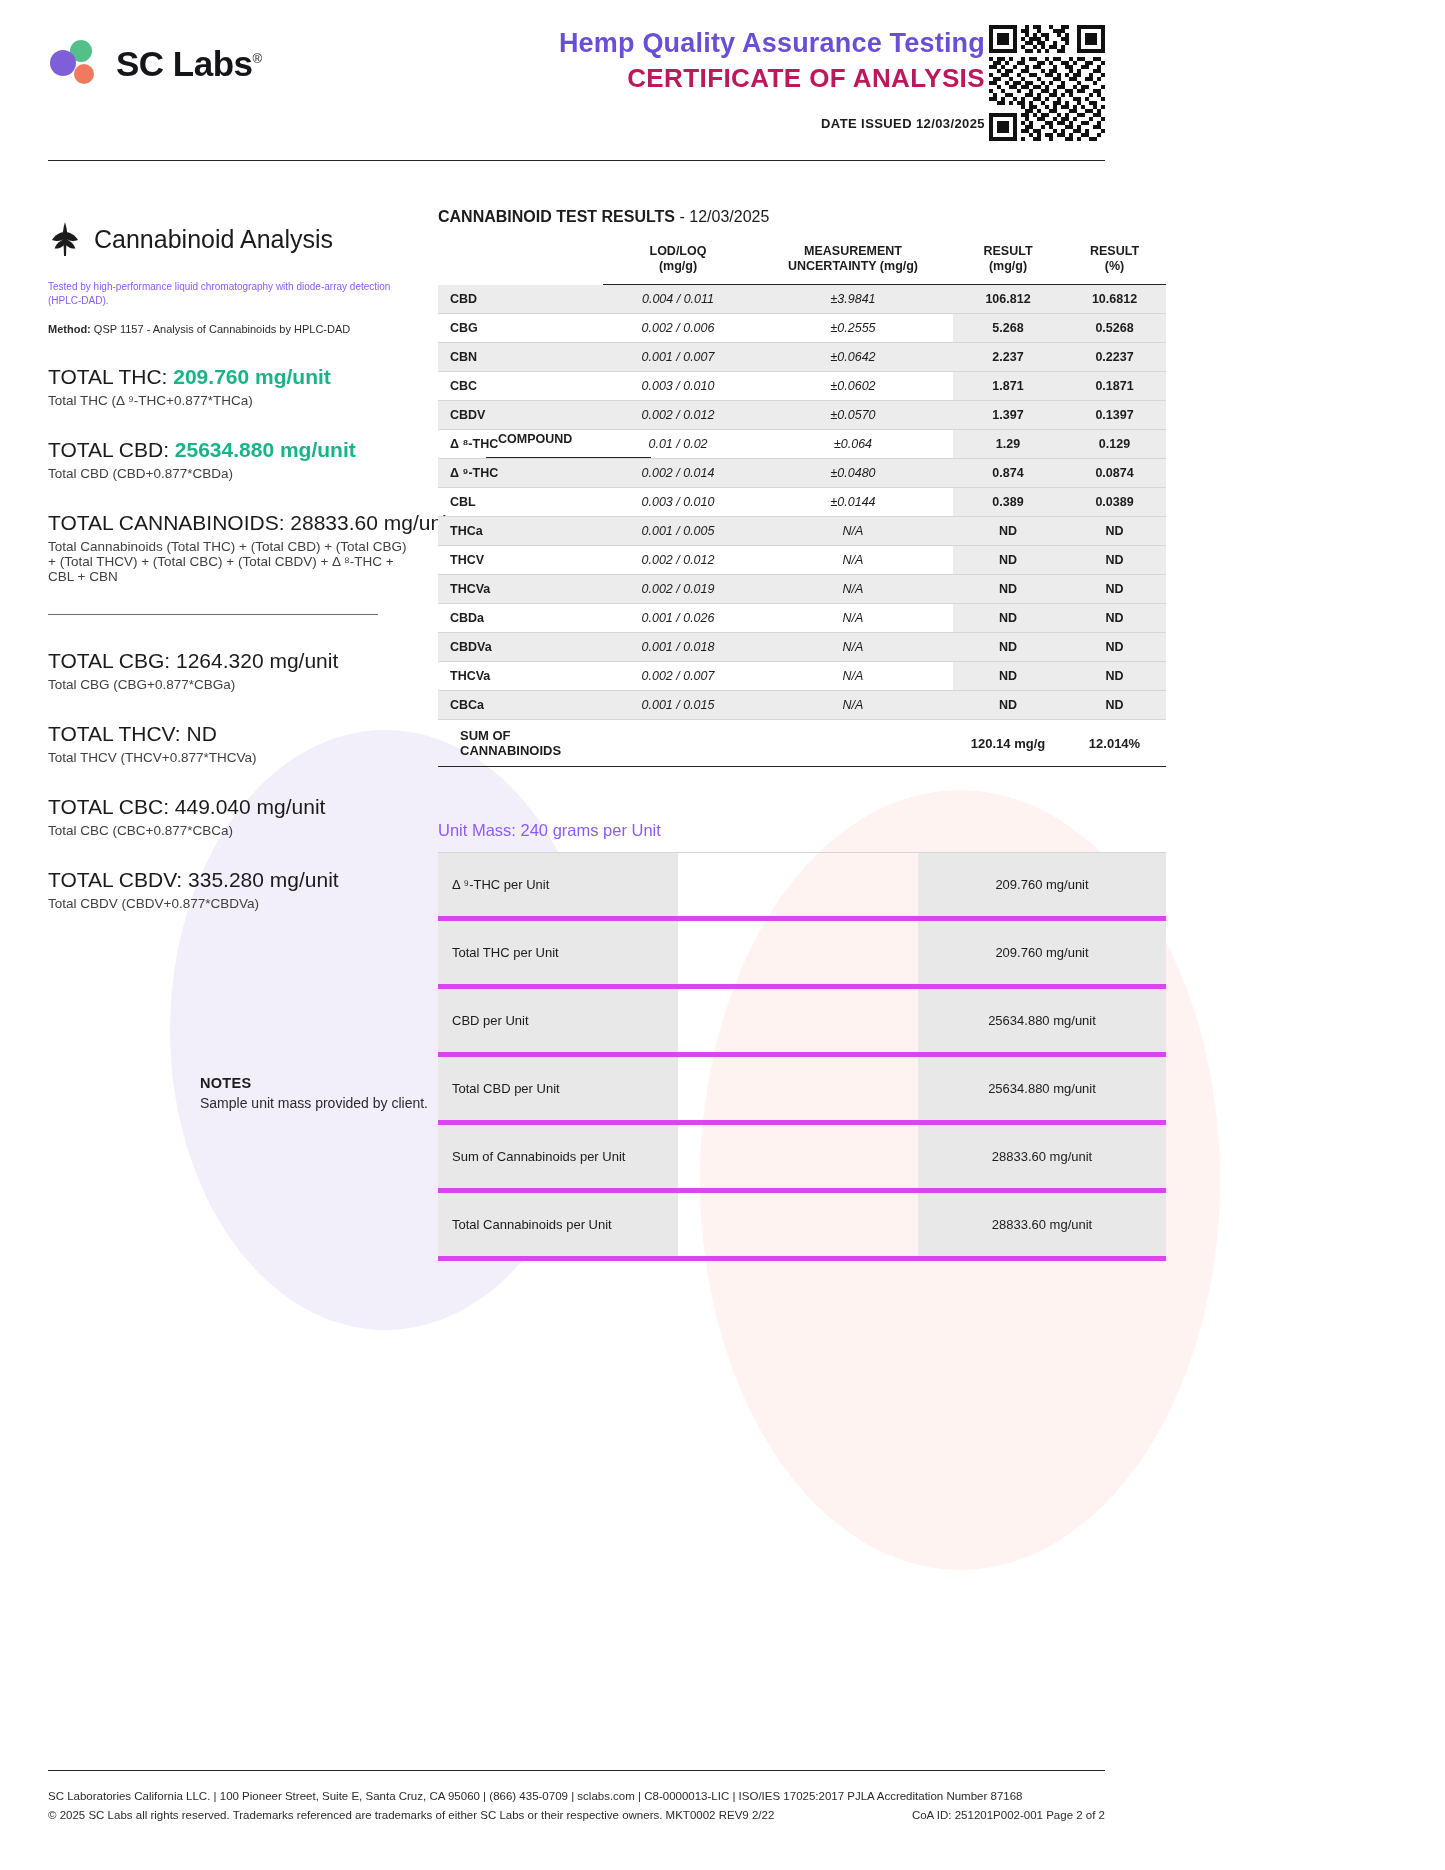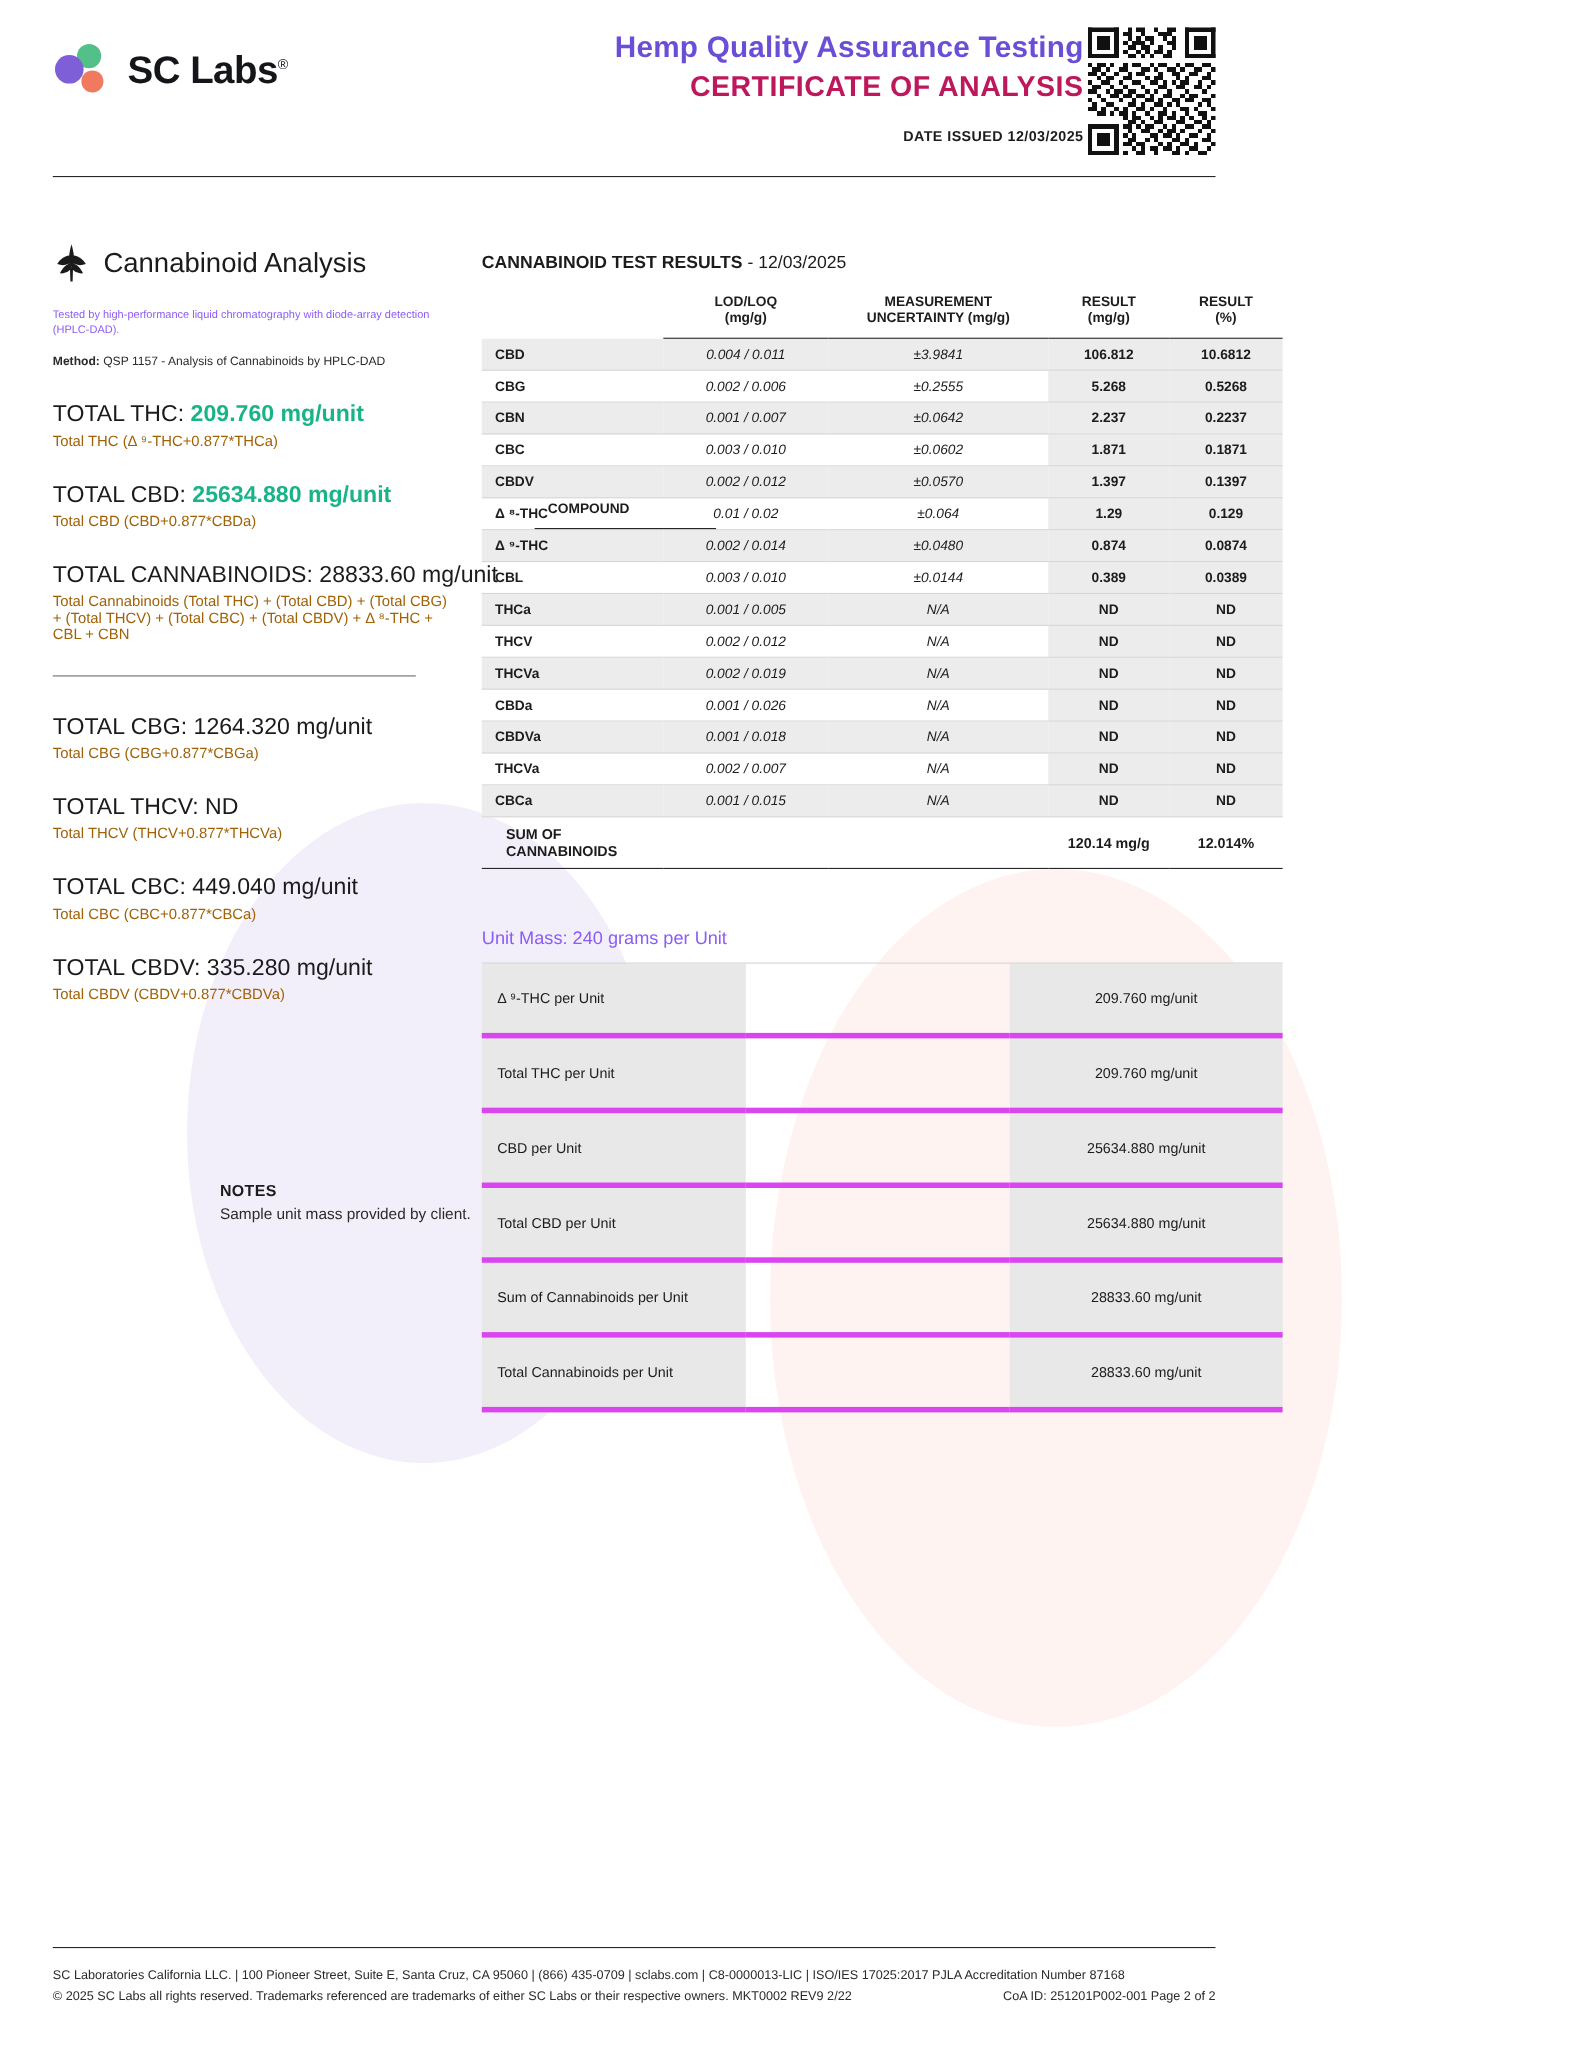--- a/index.html
+++ b/index.html
@@ -52,26 +52,26 @@
   .section-head { display:flex; align-items:center; gap:12px; }
   .leaf { width:34px; height:38px; }
   .section-title { font-size:25px; color:#1b1b1b; }
   .desc { font-size:10px; line-height:1.35; color:#8b5cf6; margin-top:22px; }
   .method { font-size:11px; color:#2b2b2b; margin-top:16px; }
   .method b { font-weight:bold; }
 
   .total-block { margin-top:34px; }
   .total-line { font-size:21px; color:#1b1b1b; }
   .total-line .val-green { color:#19b388; font-weight:bold; }
-  .total-sub { font-size:13.5px; color:#a16207; margin-top:4px; }
+  .total-sub { font-size:13.5px; color:#404040; margin-top:4px; }
   .gap-lg { margin-top:30px; }
   .divider { border-top:1px solid #6d6d6d; margin:30px 0 28px 0; width:330px;}
 
   
-  .right { position:absolute; left:438px; top:208px; width:960px;margin-top:23px; }
+  .right { position:absolute; left:438px; top:208px; width:960px; }
   .tbl-caption { font-size:16px; color:#1c1c1c; margin-bottom:14px; }
   .tbl-caption b { font-weight:bold; }
   .tbl-caption span { font-weight:normal; }
 
   table.results { width:728px; border-collapse:collapse; font-size:13px; }
   table.results thead th {
     font-size:12.5px; font-weight:bold; text-align:center; color:#1c1c1c;
     padding:4px 6px 10px 6px; line-height:1.2; border-bottom:1.6px solid #262626;
   }
   table.results thead th.left { text-align:left; padding-left:12px;}

